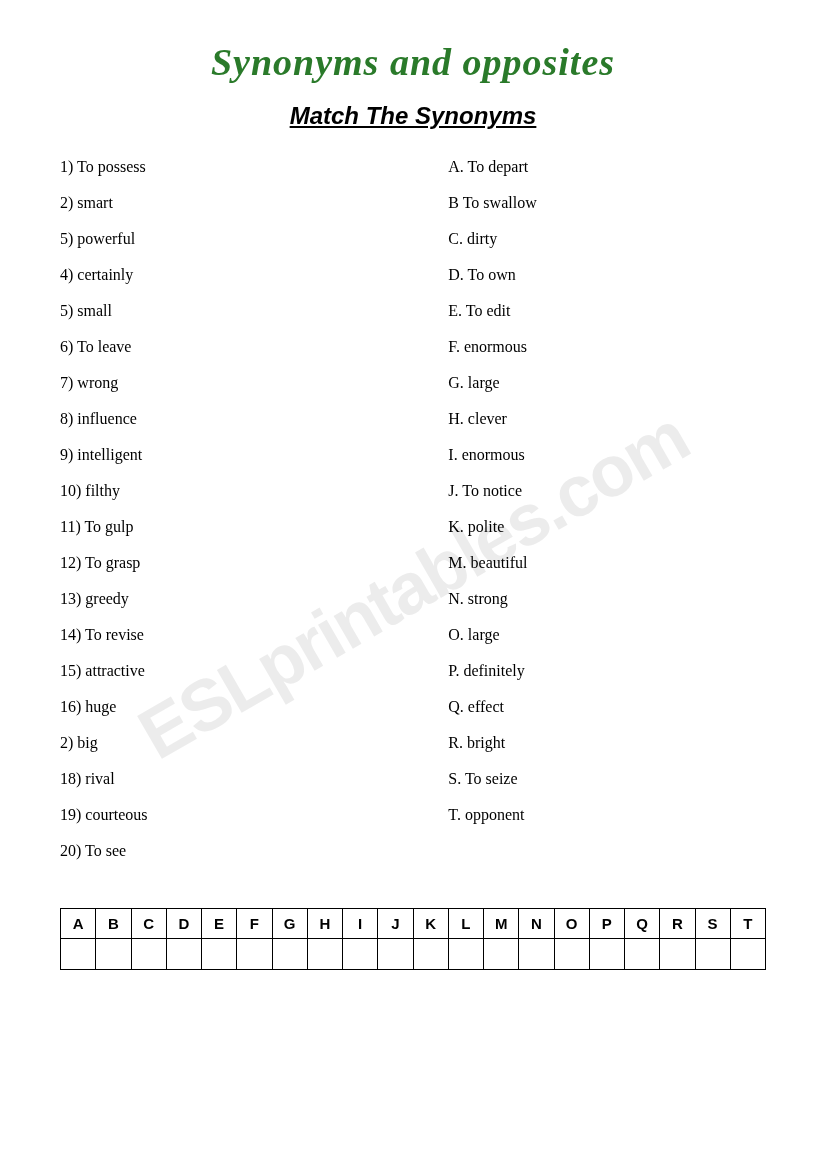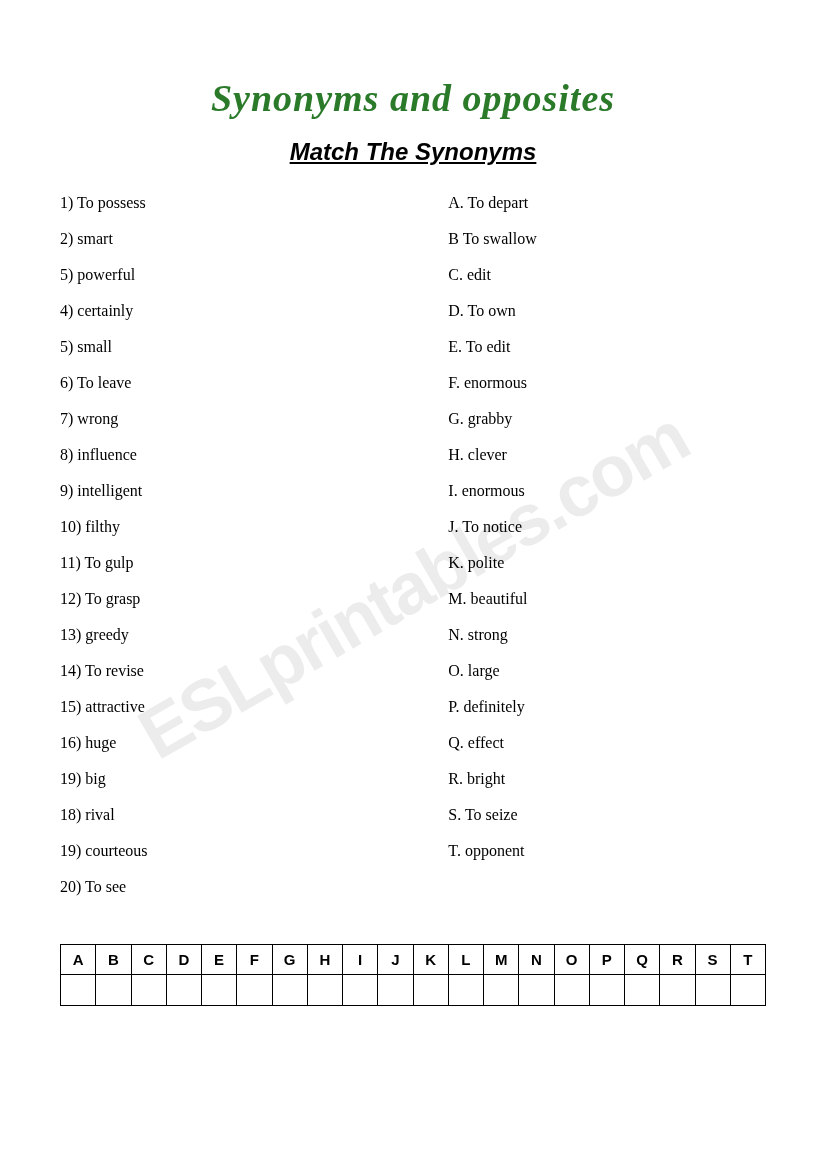--- a/index.html
+++ b/index.html
@@ -46,21 +46,20 @@
     }
 
     .title h1 {
       font-size: 38px;
       font-weight: bold;
       color: #2a7a2a;
       font-style: italic;
       font-family: 'Comic Sans MS', cursive;
       letter-spacing: 1px;
       text-decoration: none;
-      margin-top: 36px;
     }
 
     .subtitle {
       text-align: center;
       margin-bottom: 28px;
       font-size: 24px;
       font-weight: bold;
       font-family: Arial, sans-serif;
     }
 
@@ -151,33 +150,33 @@
           <div class="item">7) wrong</div>
           <div class="item">8) influence</div>
           <div class="item">9) intelligent</div>
           <div class="item">10) filthy</div>
           <div class="item">11) To gulp</div>
           <div class="item">12) To grasp</div>
           <div class="item">13) greedy</div>
           <div class="item">14) To revise</div>
           <div class="item">15) attractive</div>
           <div class="item">16) huge</div>
-          <div class="item">19) big</div>
+          <div class="item">2) big</div>
           <div class="item">18) rival</div>
           <div class="item">19) courteous</div>
           <div class="item">20) To see</div>
         </div>
       <div class="right-col" id="right-col">
           <div class="item">A. To depart</div>
           <div class="item">B To swallow</div>
-          <div class="item">C. edit</div>
+          <div class="item">C. dirty</div>
           <div class="item">D. To own</div>
           <div class="item">E. To edit</div>
           <div class="item">F. enormous</div>
-          <div class="item">G. grabby</div>
+          <div class="item">G. large</div>
           <div class="item">H. clever</div>
           <div class="item">I. enormous</div>
           <div class="item">J. To notice</div>
           <div class="item">K. polite</div>
           <div class="item">M. beautiful</div>
           <div class="item">N. strong</div>
           <div class="item">O. large</div>
           <div class="item">P. definitely</div>
           <div class="item">Q. effect</div>
           <div class="item">R. bright</div>

